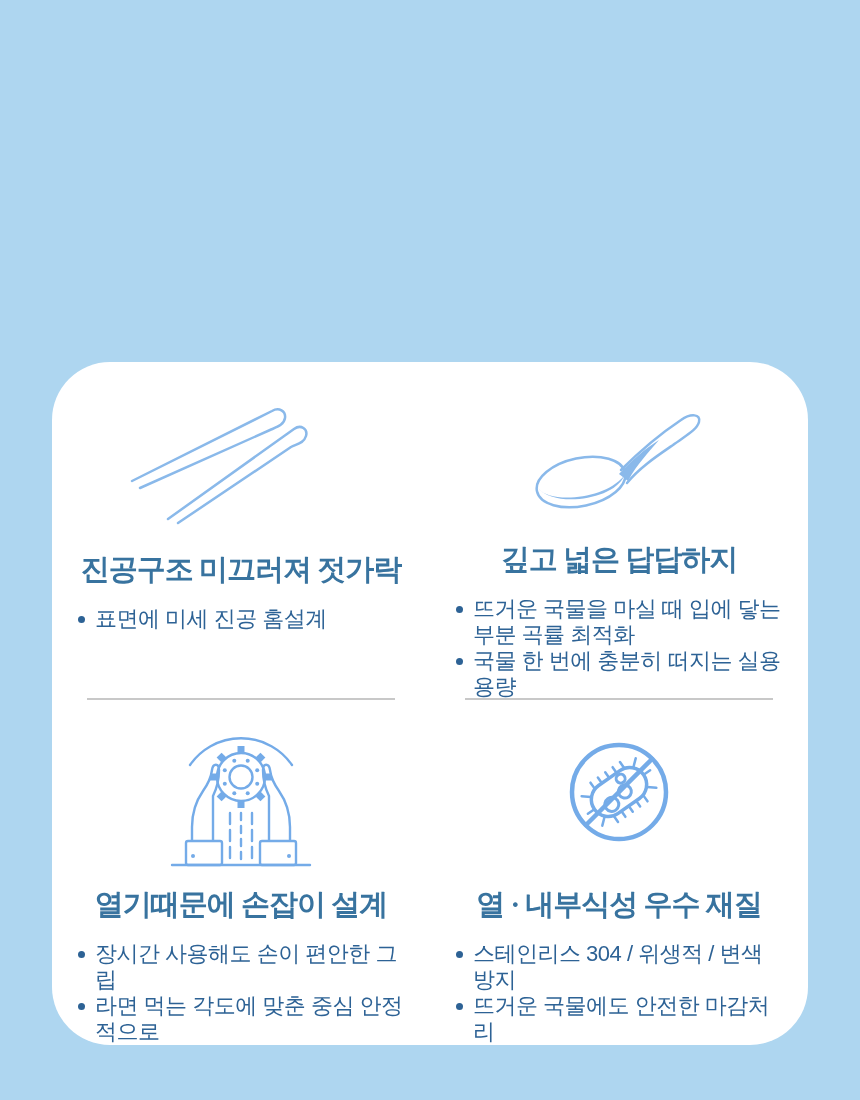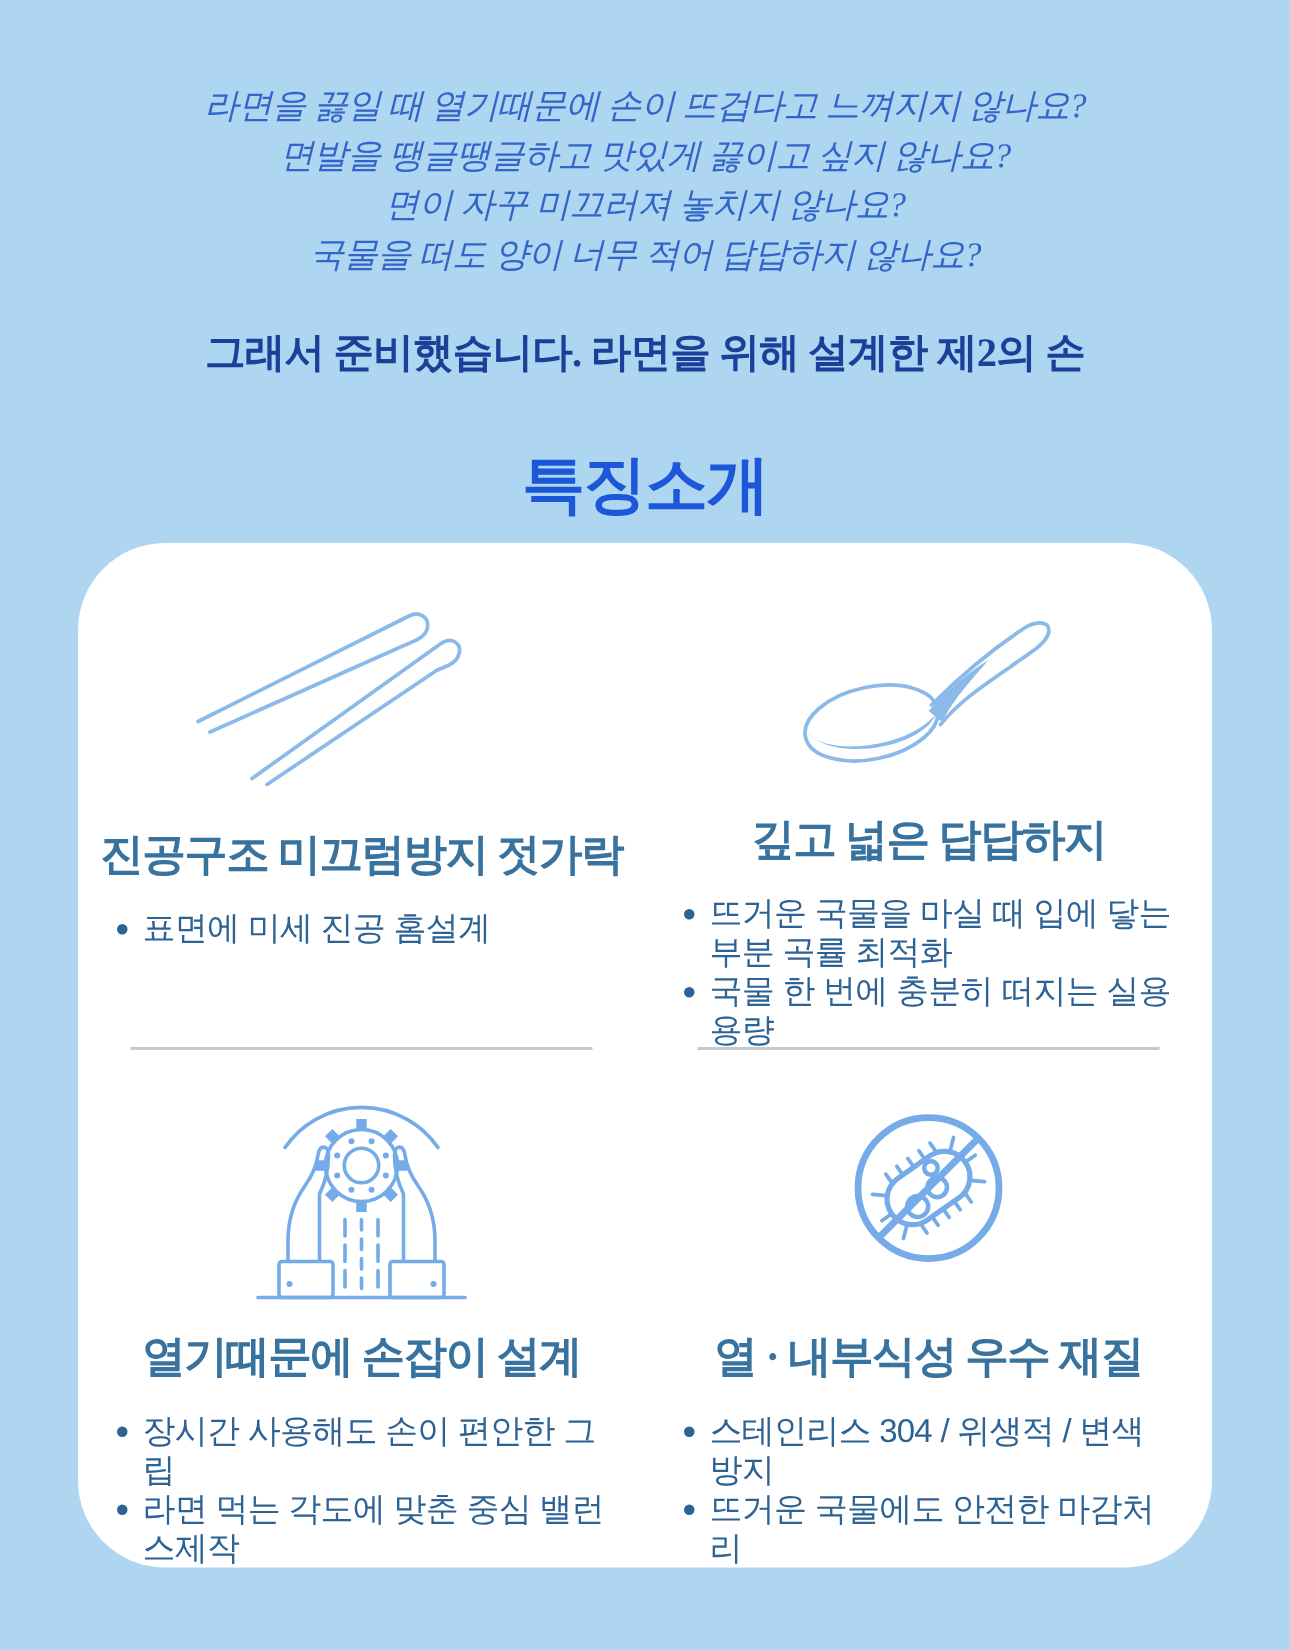--- a/index.html
+++ b/index.html
@@ -55,41 +55,31 @@
     position:absolute;bottom:0;left:50%;transform:translateX(-50%);
     width:308px;height:2px;background:#c8c8c8;border:none;margin:0;
   }
   svg{display:block;}
 </style>
 </head>
 <body>
 
 <div class="page">
 
-  <section class="intro">
-    <div class="intro-questions">
-      <p>라면을 끓일 때 열기때문에 손이 뜨겁다고 느껴지지 않나요?</p>
-      <p>면발을 땡글땡글하고 맛있게  끓이고 싶지 않나요?</p>
-      <p>면이 자꾸 미끄러져 놓치지 않나요?</p>
-      <p>국물을 떠도 양이 너무 적어 답답하지 않나요?</p>
-    </div>
-    <p class="tagline">그래서 준비했습니다. 라면을 위해 설계한 제2의 손</p>
-    <h1 class="page-title">특징소개</h1>
-  </section>
 
   <section class="card">
 
     <div class="feature row1">
       <div class="icon-box">
         <svg width="230" height="140" viewBox="0 0 230 140" fill="none" stroke="#8ab9ea" stroke-width="2.5" stroke-linecap="round" stroke-linejoin="round">
           <path d="M6,96 L146,26 C153,22 160,26 159,33 C158,40 151,42 144,45 L14,103"></path>
           <path d="M42,134 L168,44 C175,39 182,44 180,51 C178,58 171,59 165,62 L52,138"></path>
         </svg>
       </div>
-      <h2 class="feature-title">진공구조 미끄럼방지 젓가락</h2>
+      <h2 class="feature-title">진공구조 미끄러져 젓가락</h2>
       <ul class="feature-bullets">
         <li>표면에 미세 진공 홈설계</li>
       </ul>
       <hr class="divider">
     </div>
 
     <div class="feature row1">
       <div class="icon-box">
         <svg width="180" height="125" viewBox="0 0 180 125" fill="none" stroke="#8ab9ea" stroke-width="2.5" stroke-linecap="round" stroke-linejoin="round">
           <ellipse cx="52" cy="94" rx="45" ry="24" transform="rotate(-12 52 94)"></ellipse>
@@ -148,21 +138,21 @@
             <path d="M26,150 V114 C26,99 30,88 37,78 C42,71 45,65 46,57 C47,50 53,50 53,57 C53,66 51,75 47,83 L47,150"></path>
             <rect x="20" y="128" width="36" height="24" rx="2" fill="#ffffff"></rect>
             <circle cx="27" cy="143" r="2" fill="#74abe8" stroke="none"></circle>
           </g>
           <line x1="6" y1="152" x2="144" y2="152"></line>
         </svg>
       </div>
       <h2 class="feature-title">열기때문에 손잡이 설계</h2>
       <ul class="feature-bullets">
         <li>장시간 사용해도 손이 편안한 그립</li>
-        <li>라면 먹는 각도에 맞춘 중심 밸런스제작</li>
+        <li>라면 먹는 각도에 맞춘 중심 안정적으로</li>
       </ul>
     </div>
 
     <div class="feature row2">
       <div class="icon-box">
         <svg width="120" height="120" viewBox="0 0 120 120" fill="none" stroke="#74abe8" stroke-linecap="round">
           <circle cx="60" cy="60" r="47" stroke-width="4.5"></circle>
           <g transform="translate(60 60) rotate(-35)" stroke-width="2.5">
 
             <line x1="-18" y1="-17" x2="-18" y2="-24"></line>

